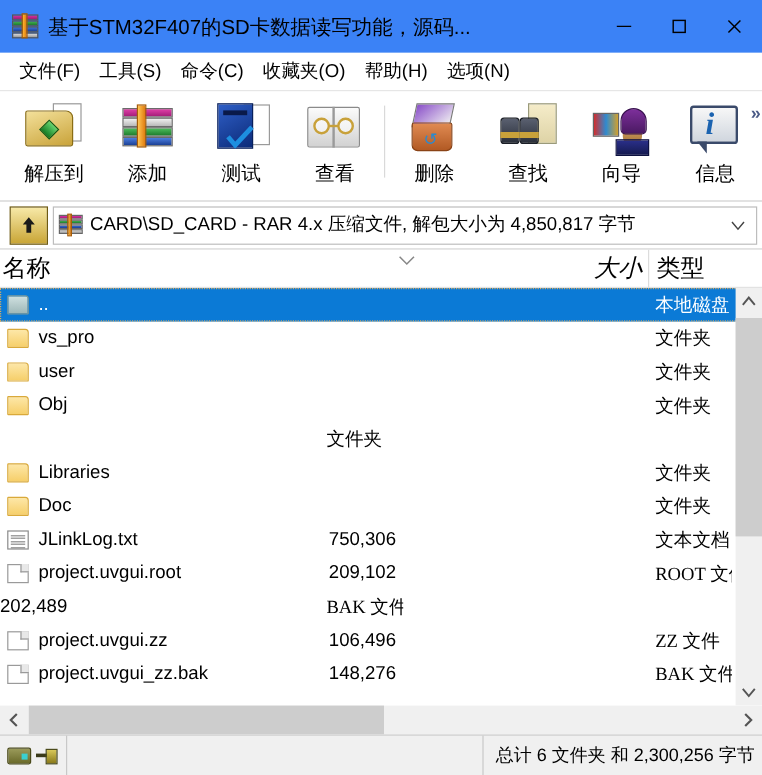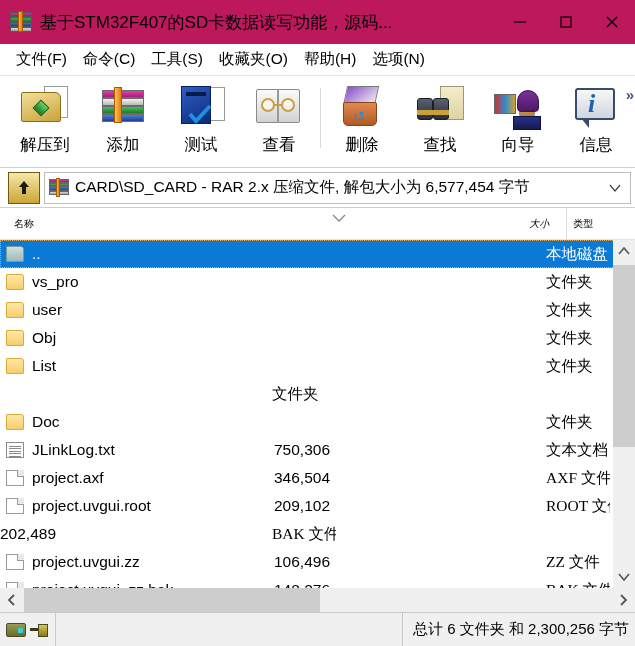--- a/index.html
+++ b/index.html
@@ -13,21 +13,21 @@
     position: relative;
     width: 635px; height: 646px;
     background: #ffffff;
     display: flex; flex-direction: column;
   }
 
   
   .titlebar {
     height: 44px; flex: 0 0 44px;
     display: flex; align-items: center;
-    background: #be185d;
+    background: #3b82f6;
     border-bottom: 0px;
   }
   .title-icon {
     width: 22px; height: 20px; margin-left: 10px; margin-right: 8px;
     position: relative; flex: 0 0 auto;
   }
   .rar-ico { position: relative; width: 22px; height: 19px; }
   .rar-ico i { position: absolute; display: block; left: 0; width: 22px; height: 5px; border: 1px solid #555; }
   .rar-ico i:nth-child(1){ top: 0;  background: linear-gradient(180deg,#d62fa0,#9b1e72); }
   .rar-ico i:nth-child(2){ top: 5px; background: linear-gradient(180deg,#40b050,#1d7a2c); }
@@ -171,21 +171,21 @@
   .addr-caret { width: 22px; display:flex;align-items:center;justify-content:center;flex:0 0 auto;}
 
   
   .listwrap { flex: 1 1 auto; position: relative; overflow: hidden; display:flex; flex-direction:column;}
   .hdrrow {
     height: 32px; flex: 0 0 32px;
     display: flex; align-items: center;
     background: #ffffff; border-bottom: 1px solid #e2e2e2;
     position: relative;
   }
-  .hdr { font-size: 10px; color: #000; height:32px; display:flex;align-items:center; position:relative;margin-left:12px;}
+  .hdr { font-size: 20px; color: #000; height:32px; display:flex;align-items:center; position:relative;}
   .hdr-name { width: 274px; padding-left: 2px; }
   .hdr-size { width: 266px; justify-content: flex-end; padding-right: 5px; font-style: italic; }
   .hdr-type { width: 70px; padding-left: 6px; border-left: 1px solid #dcdcdc; }
   .hdr-sortmark { position:absolute; left: 330px; top: 2px; }
 
   .rows { flex: 1 1 auto; position: relative; overflow: hidden; background:#ffffff;}
   .row {
     height: 28px; display: flex; align-items: center; position: relative;
     font-size: 15.5px; color: #000;
   }
@@ -270,22 +270,22 @@
     <div class="winbtn">
       <svg width="18" height="18" viewBox="0 0 18 18">
           <line x1="4" y1="4" x2="14" y2="14" stroke="#000" stroke-width="1.2"></line>
           <line x1="14" y1="4" x2="4" y2="14" stroke="#000" stroke-width="1.2"></line>
         </svg>
     </div>
   </div>
 
   <div class="menubar">
     <div class="menu-item">文件(F)</div>
+    <div class="menu-item">工具(S)</div>
     <div class="menu-item">命令(C)</div>
-    <div class="menu-item">工具(S)</div>
     <div class="menu-item">收藏夹(O)</div>
     <div class="menu-item">帮助(H)</div>
     <div class="menu-item">选项(N)</div>
   </div>
 
   <div class="toolbar">
 
     <div class="tb-btn">
       <div class="tb-ico ic-ext">
         <div class="pg"></div>
@@ -380,21 +380,21 @@
       </svg>
     </div>
     <div class="addr-field">
       <div class="addr-ico">
         <i></i>
           <i></i>
           <i></i>
           <i></i>
           <b></b>
       </div>
-      <div class="addr-text">CARD\SD_CARD - RAR 2.x 压缩文件, 解包大小为 6,577,454 字节</div>
+      <div class="addr-text">CARD\SD_CARD - RAR 4.x 压缩文件, 解包大小为 4,850,817 字节</div>
       <div class="addr-caret">
         <svg width="14" height="10" viewBox="0 0 14 10">
             <polyline points="2,2 7,8 12,2" fill="none" stroke="#444" stroke-width="1.2"></polyline>
           </svg>
       </div>
     </div>
   </div>
 
   <div class="listwrap">
 
@@ -436,28 +436,28 @@
         </div>
         <div class="row">
           <div class="cell-name">
             <div class="fico folder"></div>
             <span class="name-txt">Obj</span>
           </div>
           <div class="cell-size"></div>
           <div class="cell-type">文件夹</div>
         </div>
         <div class="row">
+          <div class="cell-size"></div>
+          <div class="cell-type">文件夹</div>
+        </div>
+        <div class="row">
           <div class="cell-name">
             <div class="fico folder"></div>
-            <span class="name-txt">List</span>
-          </div>
-          <div class="cell-size"></div>
-          <div class="cell-type">文件夹</div>
-        </div>
-        <div class="row">
+            <span class="name-txt">Libraries</span>
+          </div>
           <div class="cell-size"></div>
           <div class="cell-type">文件夹</div>
         </div>
         <div class="row">
           <div class="cell-name">
             <div class="fico folder"></div>
             <span class="name-txt">Doc</span>
           </div>
           <div class="cell-size"></div>
           <div class="cell-type">文件夹</div>
@@ -472,28 +472,20 @@
               <span class="ln" style="top: 12.6px;"></span>
             </div>
             <span class="name-txt">JLinkLog.txt</span>
           </div>
           <div class="cell-size">750,306</div>
           <div class="cell-type">文本文档</div>
         </div>
         <div class="row">
           <div class="cell-name">
             <div class="fico file"></div>
-            <span class="name-txt">project.axf</span>
-          </div>
-          <div class="cell-size">346,504</div>
-          <div class="cell-type">AXF 文件</div>
-        </div>
-        <div class="row">
-          <div class="cell-name">
-            <div class="fico file"></div>
             <span class="name-txt">project.uvgui.root</span>
           </div>
           <div class="cell-size">209,102</div>
           <div class="cell-type">ROOT 文件</div>
         </div>
         <div class="row">
           <div class="cell-size">202,489</div>
           <div class="cell-type">BAK 文件</div>
         </div>
         <div class="row">

